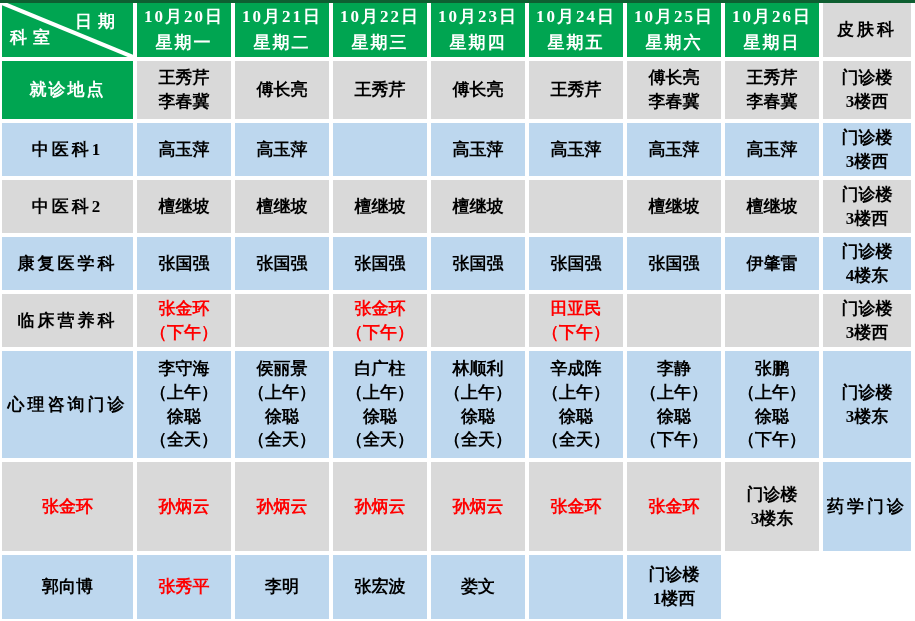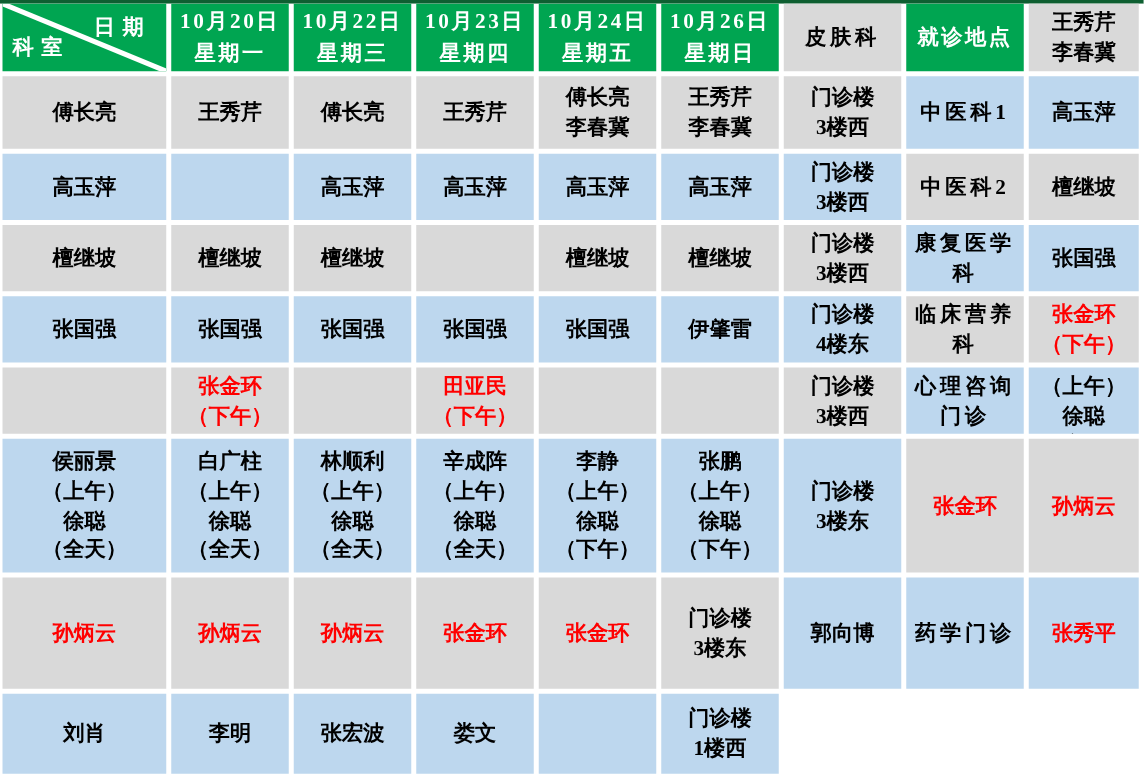--- a/index.html
+++ b/index.html
@@ -63,26 +63,30 @@
 
   <div class="cell corner">
     <svg preserveAspectRatio="none" viewBox="0 0 100 100">
       <line x1="0" y1="0" x2="100" y2="100" stroke="#ffffff" stroke-width="4" vector-effect="non-scaling-stroke"></line>
     </svg>
     <span class="lbl-top">日期</span>
     <span class="lbl-bottom">科室</span>
   </div>
   <div class="cell hdr">10月20日
 星期一</div>
+  <div class="cell hdr">10月21日
+星期二</div>
   <div class="cell hdr">10月22日
 星期三</div>
   <div class="cell hdr">10月23日
 星期四</div>
   <div class="cell hdr">10月24日
 星期五</div>
+  <div class="cell hdr">10月25日
+星期六</div>
   <div class="cell hdr">10月26日
 星期日</div>
   <div class="cell gray dept">皮肤科</div>
 
   <div class="cell hdr">就诊地点</div>
   <div class="cell gray">王秀芹
 李春冀</div>
   <div class="cell gray">傅长亮</div>
   <div class="cell gray">王秀芹</div>
   <div class="cell gray">傅长亮</div>
@@ -176,24 +180,23 @@
   <div class="cell gray red-text">张金环</div>
   <div class="cell gray red-text">孙炳云</div>
   <div class="cell gray red-text">孙炳云</div>
   <div class="cell gray red-text">孙炳云</div>
   <div class="cell gray red-text">孙炳云</div>
   <div class="cell gray red-text">张金环</div>
   <div class="cell gray red-text">张金环</div>
   <div class="cell gray">门诊楼
 3楼东</div>
 
+  <div class="cell blue dept">药学门诊</div>
   <div class="cell blue">郭向博</div>
-  <div class="cell blue dept">药学门诊</div>
   <div class="cell blue red-text">张秀平</div>
-  <div class="cell blue">刘肖</div>
   <div class="cell blue">李明</div>
   <div class="cell blue">张宏波</div>
   <div class="cell blue">娄文</div>
   <div class="cell blue"></div>
   <div class="cell blue">门诊楼
 1楼西</div>
 
 </div>
 
 </body></html>

